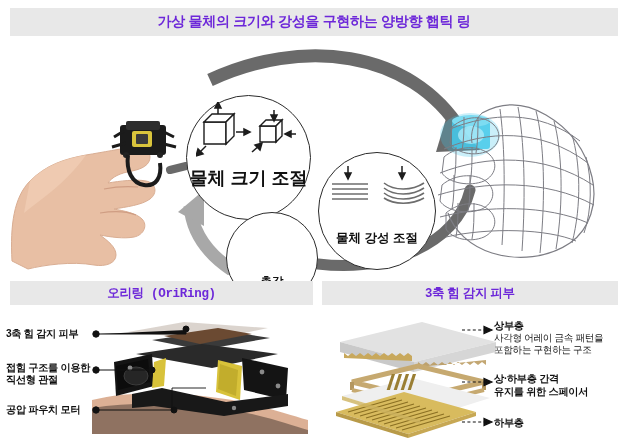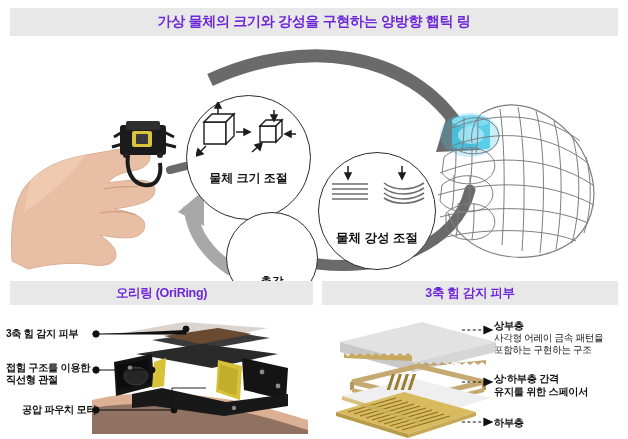--- a/index.html
+++ b/index.html
@@ -10,62 +10,62 @@
   }
   .stage{position:relative;width:628px;height:439px;}
 
   
   .bar{
     position:absolute;background:#e8e8e8;
     display:flex;align-items:center;justify-content:center;
     font-weight:bold;color:#6d28d9;letter-spacing:-.3px;
   }
   #bar-main{left:10px;top:8px;width:608px;height:28px;font-size:14px;}
-  #bar-left{left:10px;top:281px;width:303px;height:24px;font-size:12.5px;}
+  #bar-left{left:10px;top:281px;width:303px;height:24px;font-size:12.5px;font-family:Liberation Mono, monospace;}
   #bar-right{left:322px;top:281px;width:296px;height:24px;font-size:12.5px;}
 
   
   #panel-top{position:absolute;left:0;top:40px;width:628px;height:235px;}
 
   
   #hand-photo{position:absolute;left:8px;top:45px;width:185px;height:185px;}
   #hand-photo svg{display:block;}
 
   
   #hand-wire{position:absolute;left:430px;top:55px;width:190px;height:180px;}
 
   
   .circ{
     position:absolute;border:1.6px solid #2b2b2b;border-radius:50%;
     background:#fff;box-sizing:border-box;
     display:flex;align-items:center;justify-content:center;
     text-align:center;font-weight:bold;color:#111;line-height:1.25;
   }
-  #circle-size{left:186px;top:55px;width:125px;height:125px;font-size:12px;}
+  #circle-size{left:186px;top:55px;width:125px;height:125px;font-size:18px;}
   #circle-size .lbl{margin-top:42px;}
   #circle-stiff{left:318px;top:112px;width:118px;height:118px;font-size:12.5px;}
   #circle-stiff .lbl{margin-top:56px;}
   #circle-fb{left:226px;top:172px;width:92px;height:92px;font-size:11.5px;align-items:flex-end;}
   #circle-fb .lbl{margin-top:14px;}
 
   .cycle-svg{position:absolute;left:0;top:0;width:628px;height:235px;pointer-events:none;}
   .glyph-svg{position:absolute;pointer-events:none;}
   #glyph-cubes{left:196px;top:62px;width:108px;height:58px;}
   #glyph-lines{left:330px;top:124px;width:96px;height:48px;}
 
   
   #panel-bl{position:absolute;left:0;top:310px;width:318px;height:129px;}
   #device-photo{position:absolute;left:92px;top:4px;width:216px;height:120px;}
   .cal{
     position:absolute;font-weight:bold;font-size:10.2px;color:#111;
     line-height:1.22;text-align:left;letter-spacing:-.3px;
   }
   #cal-skin{left:6px;top:18px;width:88px;}
   #cal-joint{left:6px;top:52px;width:86px;}
-  #cal-motor{left:22px;top:94px;width:92px;}
+  #cal-motor{left:6px;top:94px;width:92px;}
   #leaders-bl{position:absolute;left:0;top:0;width:318px;height:129px;}
 
   
   #panel-br{position:absolute;left:322px;top:310px;width:306px;height:129px;}
   #sensor-art{position:absolute;left:4px;top:2px;width:178px;height:126px;}
   #leaders-br{position:absolute;left:0;top:0;width:306px;height:129px;}
   .rl{position:absolute;font-size:9.6px;line-height:1.28;color:#111;letter-spacing:-.3px;}
   .rl b{font-weight:bold;display:block;font-size:10.2px;}
   #rlab-top{left:172px;top:9px;width:136px;}
   #rlab-mid{left:172px;top:62px;width:136px;}

